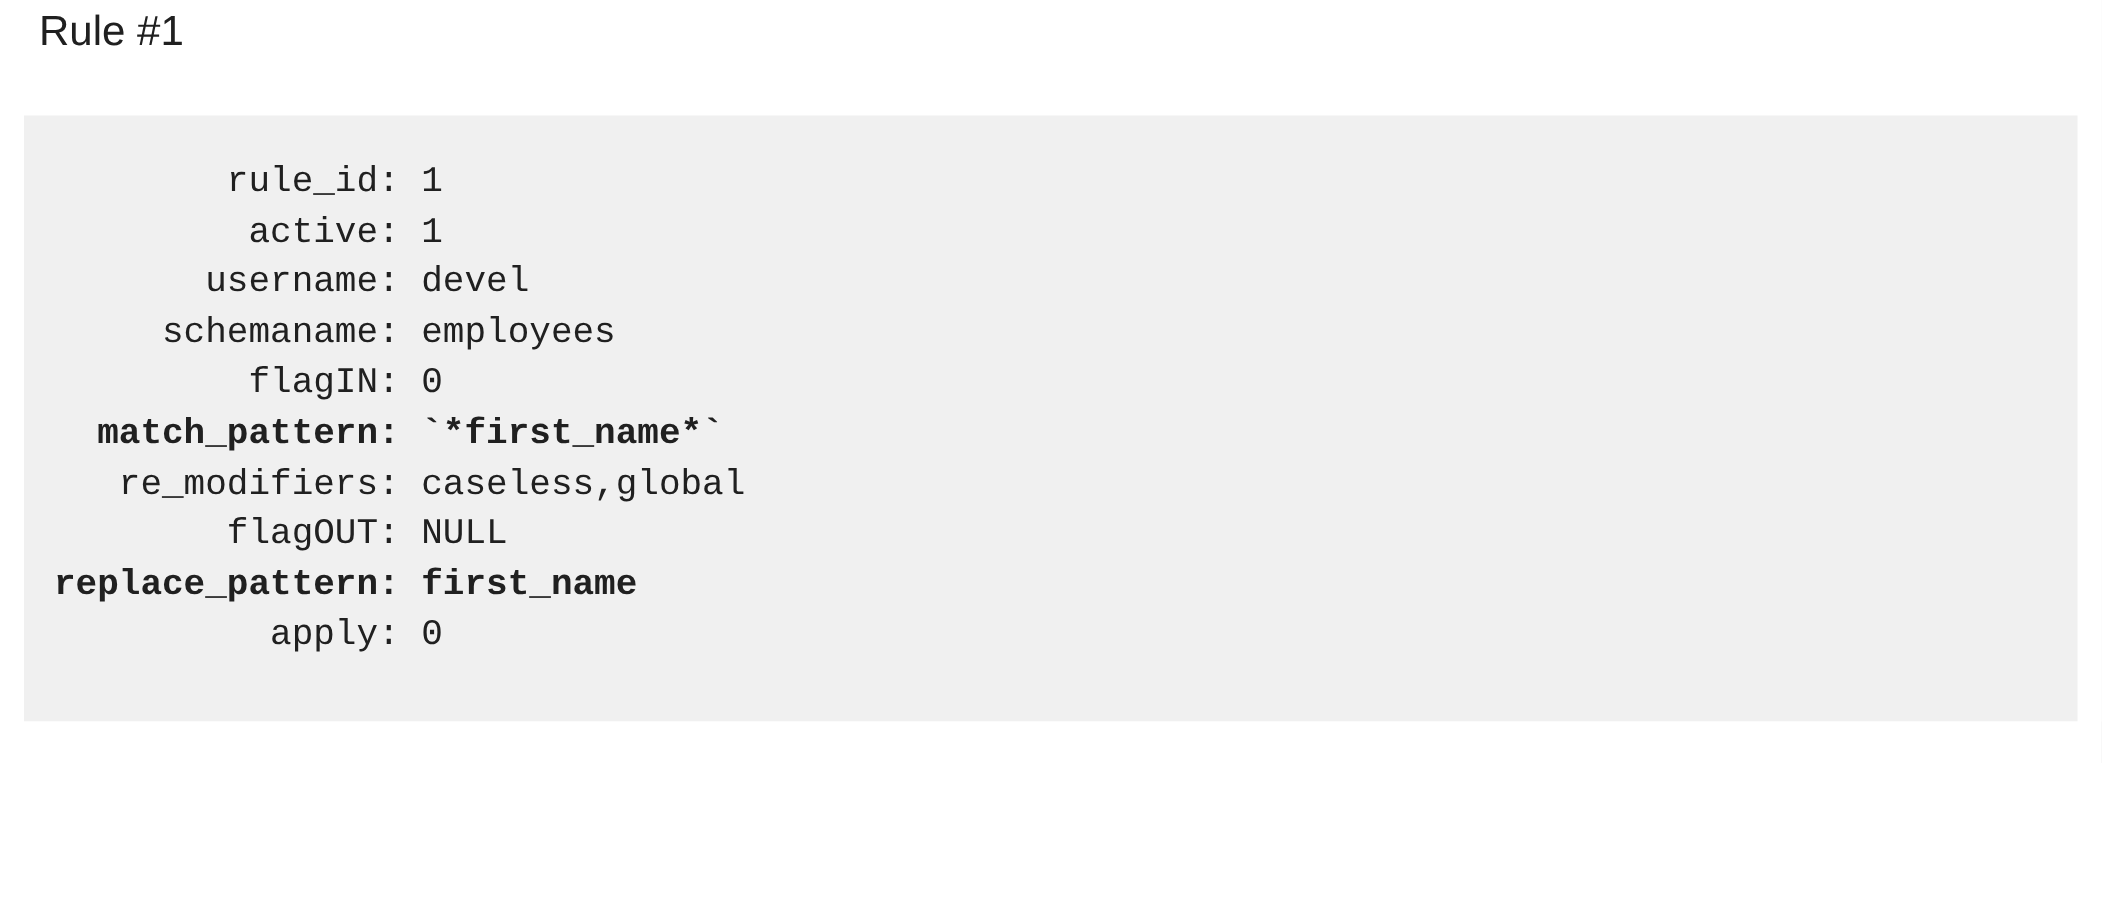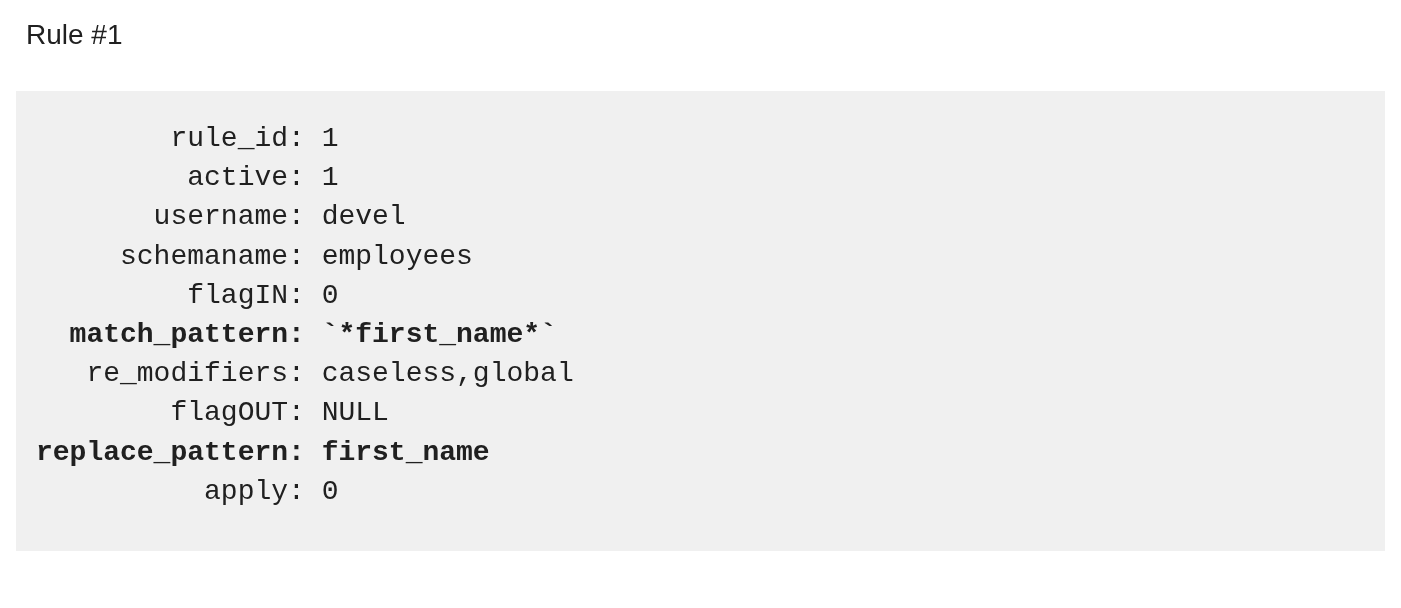--- a/index.html
+++ b/index.html
@@ -6,38 +6,38 @@
     margin: 0;
     padding: 0;
     width: 1401px;
     background: #ffffff;
     font-family: Arial, Helvetica, sans-serif;
     color: #202020;
   }
   .page {
     box-sizing: border-box;
     width: 1401px;
-    padding-top: 19px;
+    padding-top: 5px;
   }
   .heading {
     font-size: 28px;
     font-weight: 400;
     margin: 0 0 40px 26px;
     color: #202020;
   }
   .code-block {
     background: #f0f0f0;
     margin: 0 16px 0 16px;
     padding: 28px 20px 40px 20px;
     box-sizing: border-box;
   }
   .code-pre {
     margin: 0;
     font-family: "Courier New", Courier, monospace;
-    font-size: 28px;
+    font-size: 24px;
     line-height: 1.4;
     color: #202020;
     white-space: pre;
   }
   .bold {
     font-weight: 700;
   }
 </style>
 </head>
 <body>

